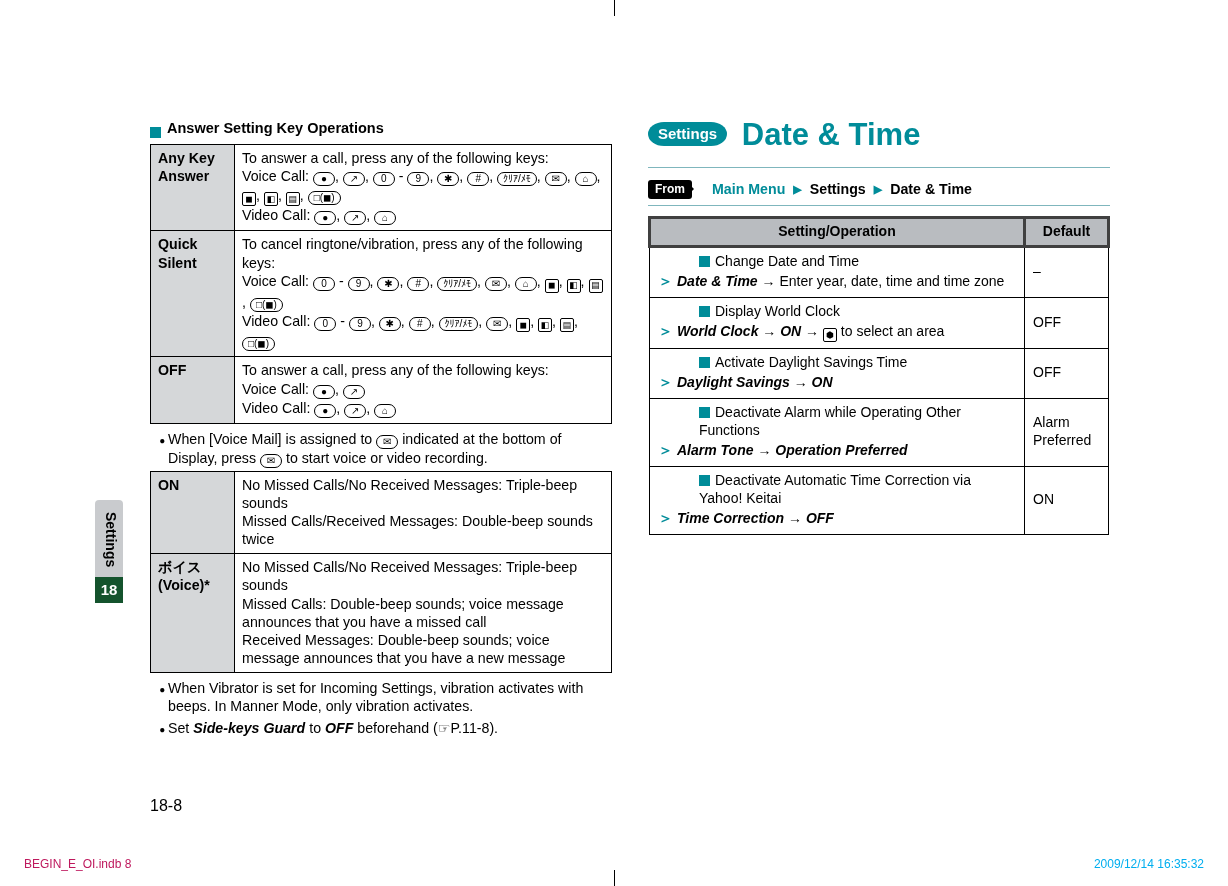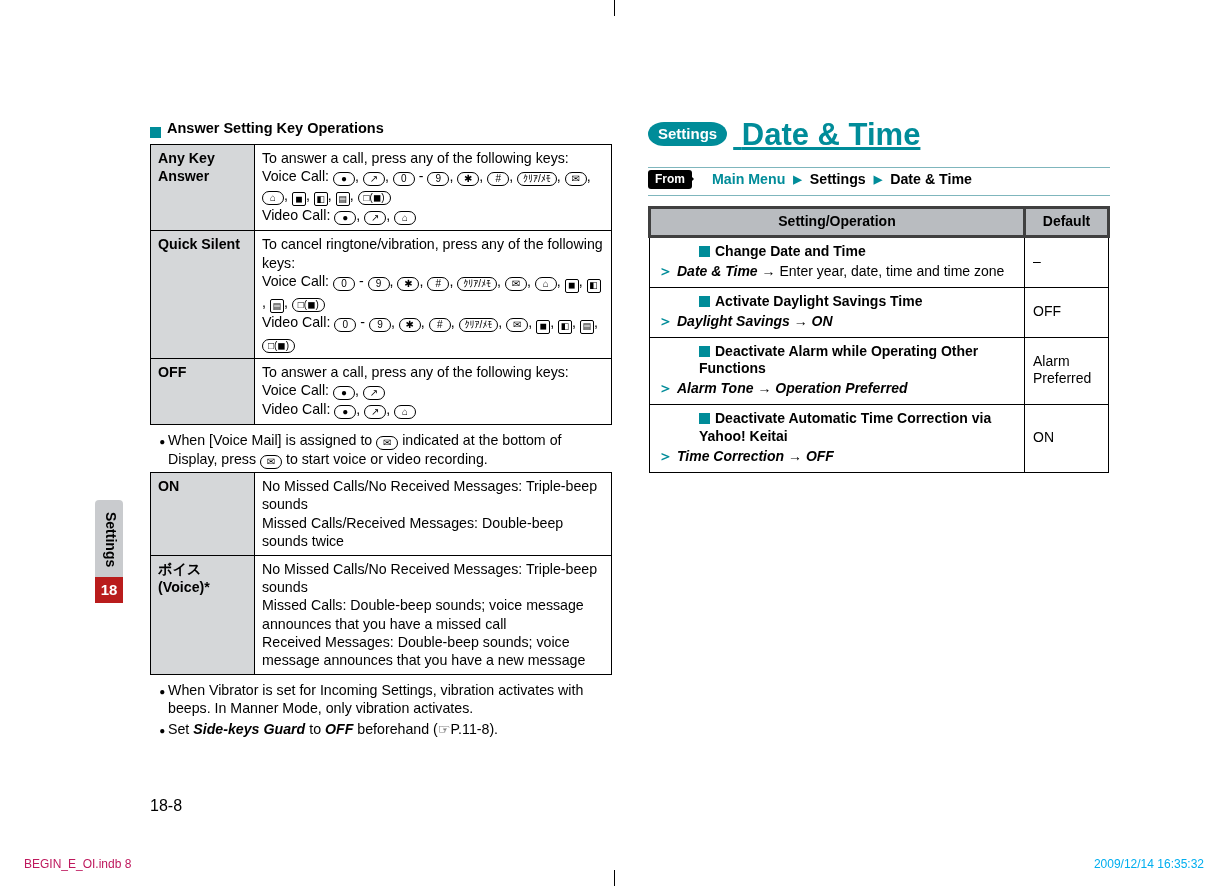--- a/index.html
+++ b/index.html
@@ -59,21 +59,21 @@
   table.grid td, table.grid th {
     border: 1px solid #000;
     vertical-align: top;
     padding: 4px 7px 5px 7px;
     font-size: 14.2px;
   }
   table.grid th.label {
     background: var(--grey-cell);
     font-weight: 700;
     text-align: left;
-    width: 104px;
+    width: 84px;
   }
   .cell-line { margin: 0; }
 
   .bullets { margin: 6px 0 2px 0; padding: 0 0 0 18px; }
   .bullets li { margin: 0 0 3px 0; }
   .bullets li::marker { content: "● "; font-size: 10px; }
   .footnote { margin-left: 14px; font-size: 14px; }
 
   
   .keypill {
@@ -108,27 +108,26 @@
     padding: 2px 10px 3px 10px;
     border-radius: 16px / 12px;
     vertical-align: 6px;
     margin-right: 6px;
   }
   .main-title {
     color: var(--teal);
     font-weight: 700;
     font-size: 31px;
     margin: 0 0 12px 0;
-    text-decoration: underline;
   }
   .from-row {
     display: flex; align-items: center; gap: 8px;
     border-top: 1.5px solid var(--teal-light);
     border-bottom: 1.5px solid var(--teal-light);
-    padding: 2px 0 6px 0;
+    padding: 12px 0 6px 0;
     margin-bottom: 10px;
     font-weight: 700;
     color: var(--teal);
   }
   .from-badge {
     background: #000; color: #fff;
     font-size: 12px;
     padding: 2px 7px;
     border-radius: 3px;
     position: relative;
@@ -155,21 +154,21 @@
     padding: 4px 6px;
     font-size: 14px;
   }
   table.ops td {
     border: 1px solid #000;
     padding: 5px 8px 6px 8px;
     vertical-align: middle;
     font-size: 14px;
   }
   .row-head {
-    font-weight: 700;
+    font-weight: 400;
     padding-left: 41px;
   }
   .row-path {
     font-weight: 400;
   }
   .chev {
     color: var(--teal);
     font-weight: 900;
     margin-right: 4px;
     font-size: 15px;
@@ -189,21 +188,21 @@
   .side-tab .label {
     writing-mode: vertical-rl;
     background: var(--tab-bg);
     padding: 12px 4px 10px 4px;
     font-weight: 700;
     font-size: 14px;
     border-top-left-radius: 4px;
     border-top-right-radius: 4px;
   }
   .side-tab .num {
-    background: #b91c1c; color:#fff;
+    background: #14532d; color:#fff;
     font-weight:700;
     padding: 3px 0 4px 0;
     font-size: 15px;
   }
 
   .page-num {
     position: absolute;
     left: 150px;
     bottom: 70px;
     font-size: 16px;
@@ -337,20 +336,27 @@
         <tbody id="ops-rows">
             <tr>
               <td>
                 <div class="row-head"><span class="row-sq" style="margin-right: 5px; vertical-align: -1px;"></span>Change Date and Time</div>
                 <div class="row-path"><span class="chev">＞</span><span class="ital">Date &amp; Time</span><span> → Enter year, date, time and time zone</span></div>
               </td>
               <td>–</td>
             </tr>
             <tr>
               <td>
+                <div class="row-head"><span class="row-sq" style="margin-right: 5px; vertical-align: -1px;"></span>Display World Clock</div>
+                <div class="row-path"><span class="chev">＞</span><span class="ital">World Clock</span><span> → <span class="ital">ON</span> → </span><span class="keysquare">⬢</span> to select an area</div>
+              </td>
+              <td>OFF</td>
+            </tr>
+            <tr>
+              <td>
                 <div class="row-head"><span class="row-sq" style="margin-right: 5px; vertical-align: -1px;"></span>Activate Daylight Savings Time</div>
                 <div class="row-path"><span class="chev">＞</span><span class="ital">Daylight Savings</span><span> → <span class="ital">ON</span></span></div>
               </td>
               <td>OFF</td>
             </tr>
             <tr>
               <td>
                 <div class="row-head"><span class="row-sq" style="margin-right: 5px; vertical-align: -1px;"></span>Deactivate Alarm while Operating Other Functions</div>
                 <div class="row-path"><span class="chev">＞</span><span class="ital">Alarm Tone</span><span> → <span class="ital">Operation Preferred</span></span></div>
               </td>

